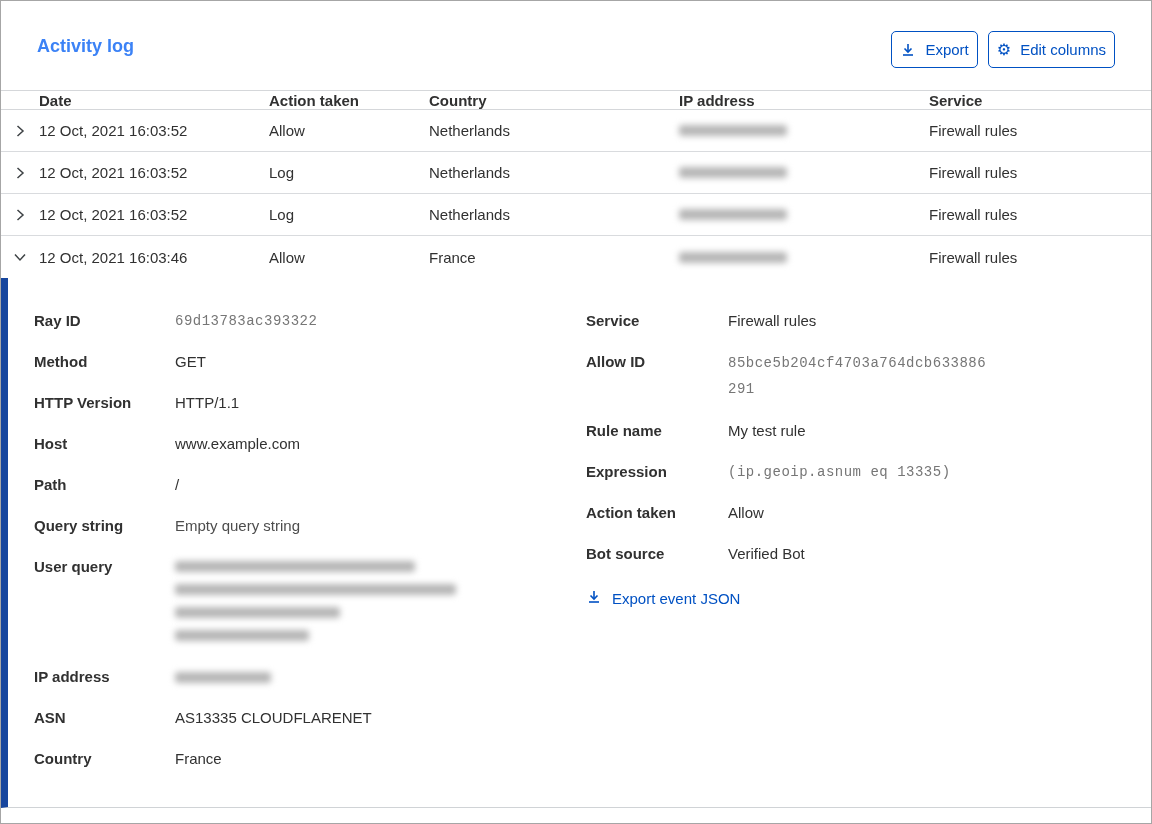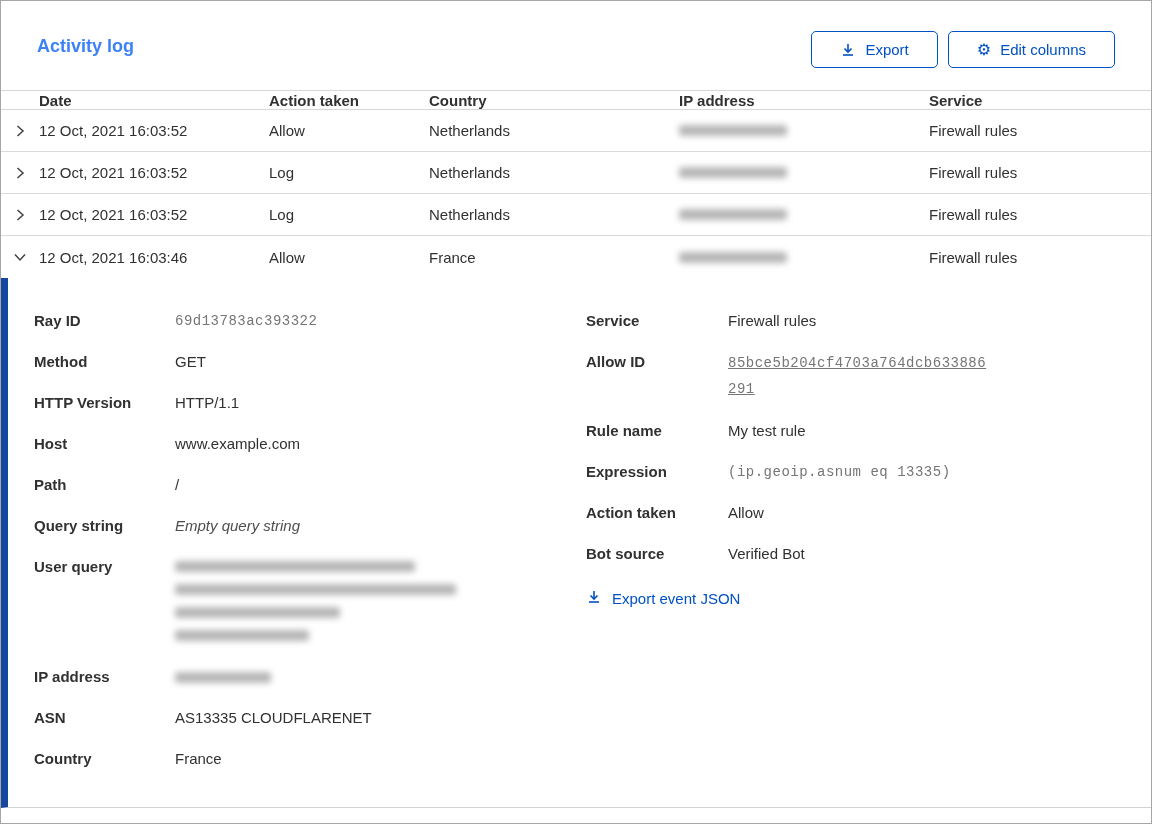--- a/index.html
+++ b/index.html
@@ -10,21 +10,21 @@
     border: 1px solid #a6a6a6; position: relative; overflow: hidden;
   }
 
   
   .topbar { display: flex; align-items: flex-start; justify-content: space-between;
             padding: 30px 36px 0 36px; }
   .page-title { font-size: 18px; font-weight: 700; color: #3b82f6; padding-top: 5px; }
   .actions { display: flex; gap: 10px; }
   .btn {
     display: inline-flex; align-items: center; gap: 9px;
-    height: 37px; padding: 0 28px; background: #fff;
+    height: 37px; padding: 0 8px; background: #fff;
     border: 1px solid #0051c3; border-radius: 5px;
     color: #0051c3; font-size: 15px; font-family: "Liberation Sans", sans-serif;
     cursor: pointer;
   }
   .btn svg { display: block; }
   .gear-glyph { font-family: "DejaVu Sans", sans-serif; font-size: 16px; line-height: 16px; }
 
   
   .table { margin-top: 22px; }
   .tr {
@@ -55,22 +55,22 @@
   .col-right { flex: 1; }
   .field { display: flex; margin-bottom: 17px; line-height: 24px; gap: 29px; }
   .field .lbl { font-size: 15px; font-weight: 700; color: #313131; flex: none; }
   .col-left .lbl { width: 112px; }
   .col-right .lbl { width: 113px; }
   .field .val { font-size: 15px; color: #313131; }
   .val.mono {
     font-family: "Liberation Mono", "DejaVu Sans Mono", monospace;
     font-size: 14px; color: #767676; letter-spacing: 0.5px;
   }
-  .val.mono.wrap { max-width: 262px; word-break: break-all; line-height: 26px; text-decoration: underline; }
-  .val.italic { font-style: italic; color: #4d4d4d; }
+  .val.mono.wrap { max-width: 262px; word-break: break-all; line-height: 26px; }
+  .val.italic { color: #4d4d4d; }
   .ua-lines .ua-line { height: 23px; display: flex; align-items: center; }
   .field.ua { margin-bottom: 18px; }
   .detail-ip-blob { width: 96px; }
 
   .export-json {
     display: inline-flex; align-items: center; gap: 10px;
     color: #0051c3; font-size: 15px; cursor: pointer; margin-top: 6px;
   }
 </style>
 </head>

